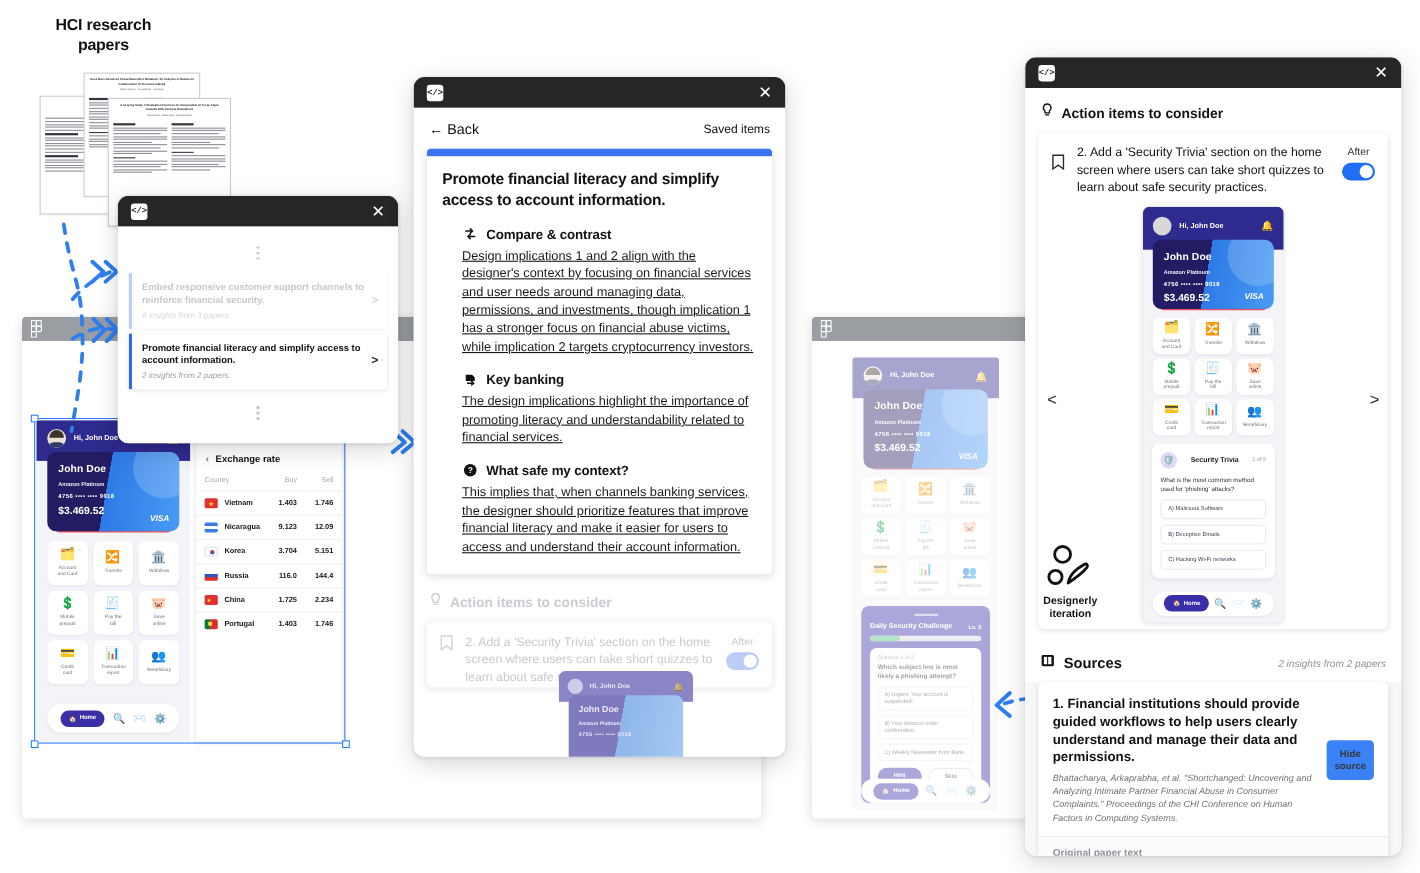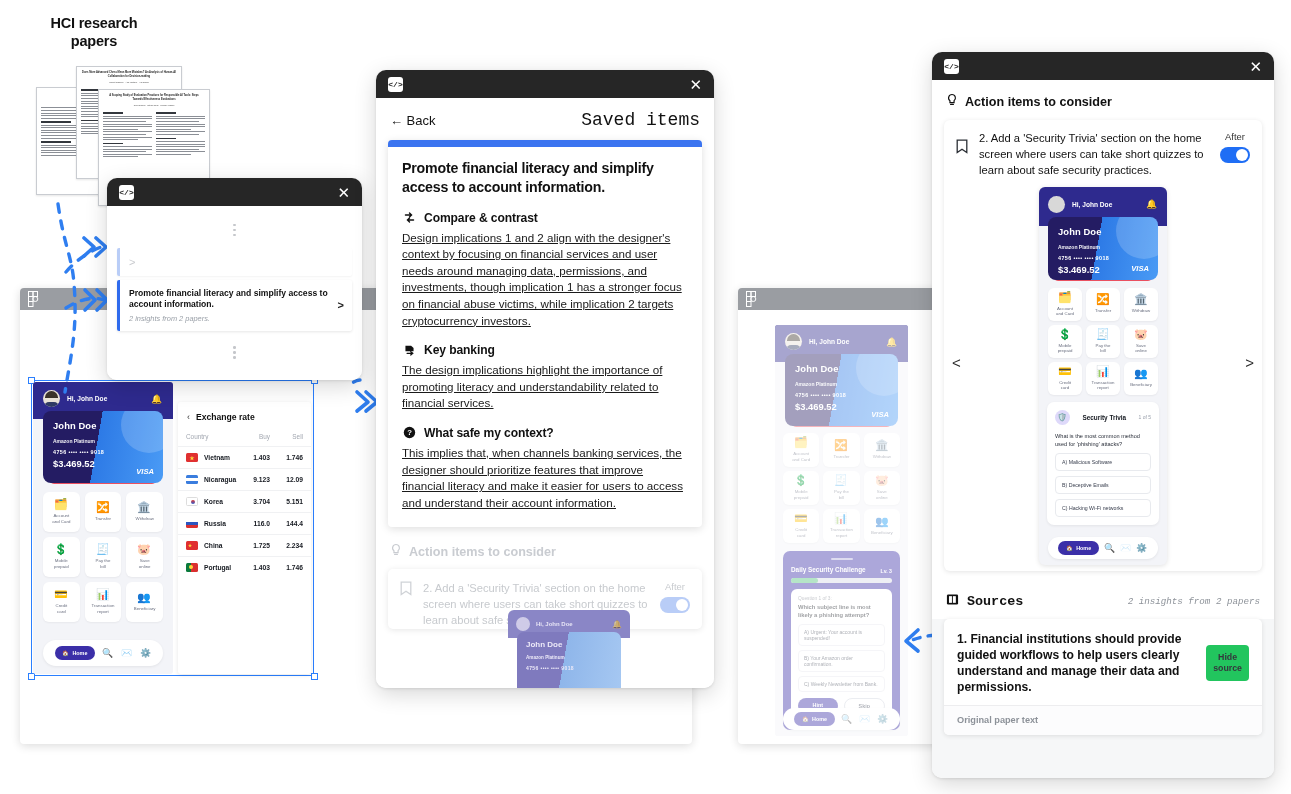--- a/index.html
+++ b/index.html
@@ -75,27 +75,27 @@
   .lr-sub { font-size: 7.4px; font-style: italic; color: #9aa0a8; margin-top: 3px; }
   .list-row.dim .lr-sub { color: #d4d6da; }
   .lr-arrow { font-size: 11px; color: #222; font-weight: bold; }
   .list-row.dim .lr-arrow { color: #c9cbcf; font-weight: normal; }
 
   
   #win-detail { left: 376px; top: 70px; width: 338px; height: 618px; }
   #win-detail .dbody { background: #fff; height: calc(100% - 28px); overflow: hidden; }
   .det-nav { display: flex; justify-content: space-between; align-items: center; padding: 12px 14px 10px; }
   .det-back { font-size: 13px; color: #111; font-weight: normal; }
-  .det-saved { font-size: 18px; color: #111; font-family: Liberation Mono, monospace; }
+  .det-saved { font-size: 11px; color: #111; }
   .det-card { margin: 0 12px; background: #fff; border-radius: 4px;
               box-shadow: 0 2px 8px rgba(0,0,0,.13); overflow: hidden; }
   .det-accent { height: 7px; background: #3b74f0; }
   .det-inner { padding: 12px 14px 16px; }
   .det-h1 { font-size: 14.2px; font-weight: bold; color: #111; line-height: 1.33; letter-spacing: -0.2px; }
-  .sec { margin-top: 14px; }
+  .sec { margin-top: 14px; margin-left: 18px; }
   .sec-head { display: flex; align-items: center; gap: 8px; margin-bottom: 5px; }
   .sec-title { font-size: 12.1px; font-weight: bold; color: #111; letter-spacing: -0.1px; }
   .sec-body { font-size: 11.6px; color: #1a1a1a; line-height: 1.43; text-decoration: underline; }
   .sec-ico { width: 14px; height: 14px; display: flex; align-items: center; justify-content: center; }
 
   .act-head { display: flex; align-items: center; gap: 7px; padding: 16px 14px 8px; }
   .act-title { font-size: 12.6px; font-weight: bold; color: #c9ccd1; }
   .act-card { margin: 0 12px; background: #fff; border-radius: 5px;
               box-shadow: 0 1px 6px rgba(0,0,0,.10); padding: 12px 12px 0; display: flex; gap: 10px; }
   .act-text { flex: 1; font-size: 11.2px; line-height: 1.42; color: #c7cace; }
@@ -114,31 +114,31 @@
   .r-act-title { font-size: 12.6px; font-weight: bold; color: #111; }
   .r-card { margin: 0 12px; background: #fff; border-radius: 6px;
             box-shadow: 0 1px 5px rgba(0,0,0,.11); padding: 11px 12px 8px; }
   .r-act-row { display: flex; gap: 10px; }
   .r-act-text { flex: 1; font-size: 11.2px; line-height: 1.42; color: #111; }
   .r-after { font-size: 9.4px; color: #333; margin-bottom: 5px; text-align: center; }
 
   .nav-arrow { position: absolute; font-size: 15px; color: #2a2a2a; font-weight: 500; }
 
   .src-head { display: flex; align-items: center; justify-content: space-between;
-              padding: 12px 14px 8px; background: #fff; font-family: Liberation Mono, monospace; }
+              padding: 12px 14px 8px; background: #fff; }
   .src-left { display: flex; align-items: center; gap: 8px; }
   .src-title { font-size: 13.4px; font-weight: bold; color: #111; }
   .src-meta { font-size: 9.2px; font-style: italic; color: #8d9299; }
   .src-card { margin: 0 12px; background: #fff; border-radius: 5px;
               box-shadow: 0 1px 5px rgba(0,0,0,.11); overflow: hidden; }
   .src-top { padding: 12px 13px 10px; display: flex; gap: 10px; }
   .src-body { flex: 1; }
   .src-h { font-size: 12.1px; font-weight: bold; color: #111; line-height: 1.33; }
   .src-cite { font-size: 8.2px; font-style: italic; color: #6c7278; line-height: 1.45; margin-top: 6px; }
-  .hide-btn { background: #22c55e; border-radius: 4px; font-size: 8.8px; color: #34383d;
+  .hide-btn { background: #3b82f6; border-radius: 4px; font-size: 8.8px; color: #34383d;
               padding: 7px 7px; text-align: center; line-height: 1.25; font-weight: 600; align-self: center; }
   .src-orig { border-top: 1px solid #ededef; padding: 9px 13px 10px; background: #fcfcfd; }
   .src-orig-l { font-size: 9.2px; color: #8d9299; font-weight: 600; }
 
   
   .figma {
     position: absolute; background: #fff; border-radius: 4px;
     box-shadow: 0 2px 10px rgba(0,0,0,.14); overflow: hidden;
   }
   .figma-bar { height: 22px; background: #9a9da2; display: flex; align-items: center; padding: 0 8px; }
@@ -634,20 +634,24 @@
       <div class="code-chip">&lt;/&gt;</div>
       <div class="xbtn">✕</div>
     </div>
     <div class="body">
       <div class="dots">
           <span></span>
           <span></span>
           <span></span>
         </div>
       <div class="list-row dim">
+        <div class="lr-main">
+          <div class="lr-title">Embed responsive customer support channels to reinforce financial security.</div>
+          <div class="lr-sub">8 insights from 3 papers.</div>
+        </div>
         <div class="lr-arrow">&gt;</div>
       </div>
       <div class="list-row">
         <div class="lr-main">
           <div class="lr-title">Promote financial literacy and simplify access to account information.</div>
           <div class="lr-sub">2 insights from 2 papers.</div>
         </div>
         <div class="lr-arrow">&gt;</div>
       </div>
       <div class="dots">
@@ -893,26 +897,38 @@
           </span>
           <span class="src-title">Sources</span>
         </div>
         <span class="src-meta">2 insights from 2 papers</span>
       </div>
 
       <div class="src-card">
         <div class="src-top">
           <div class="src-body">
             <div class="src-h">1. Financial institutions should provide guided workflows to help users clearly understand and manage their data and permissions.</div>
+            <div class="src-cite">Bhattacharya, Arkaprabha, et al. "Shortchanged: Uncovering and Analyzing Intimate Partner Financial Abuse in Consumer Complaints." Proceedings of the CHI Conference on Human Factors in Computing Systems.</div>
           </div>
           <div class="hide-btn" style="white-space:pre-line">Hide
 source</div>
         </div>
         <div class="src-orig">
           <div class="src-orig-l">Original paper text</div>
 
         </div>
       </div>
     </div>
   </div>
 
+  <div id="annot">
+    <svg width="44" height="40" viewBox="0 0 44 40">
+      <g fill="none" stroke="#111" stroke-width="2.6" stroke-linecap="round" stroke-linejoin="round">
+        <circle cx="15" cy="10" r="7.2"></circle>
+        <path d="M8.5 24.5a6 6 0 1 0 6 6 6 6 0 0 0-6-6Z"></path>
+        <path d="M20 36 C22 26 30 22 35 19 C37 18 38.5 20 37 22 C33 27 26 32 20 36Z"></path>
+      </g>
+    </svg>
+    <div class="cap" style="white-space:pre-line">Designerly
+iteration</div>
+  </div>
 
 </div>
 
 </body></html>

